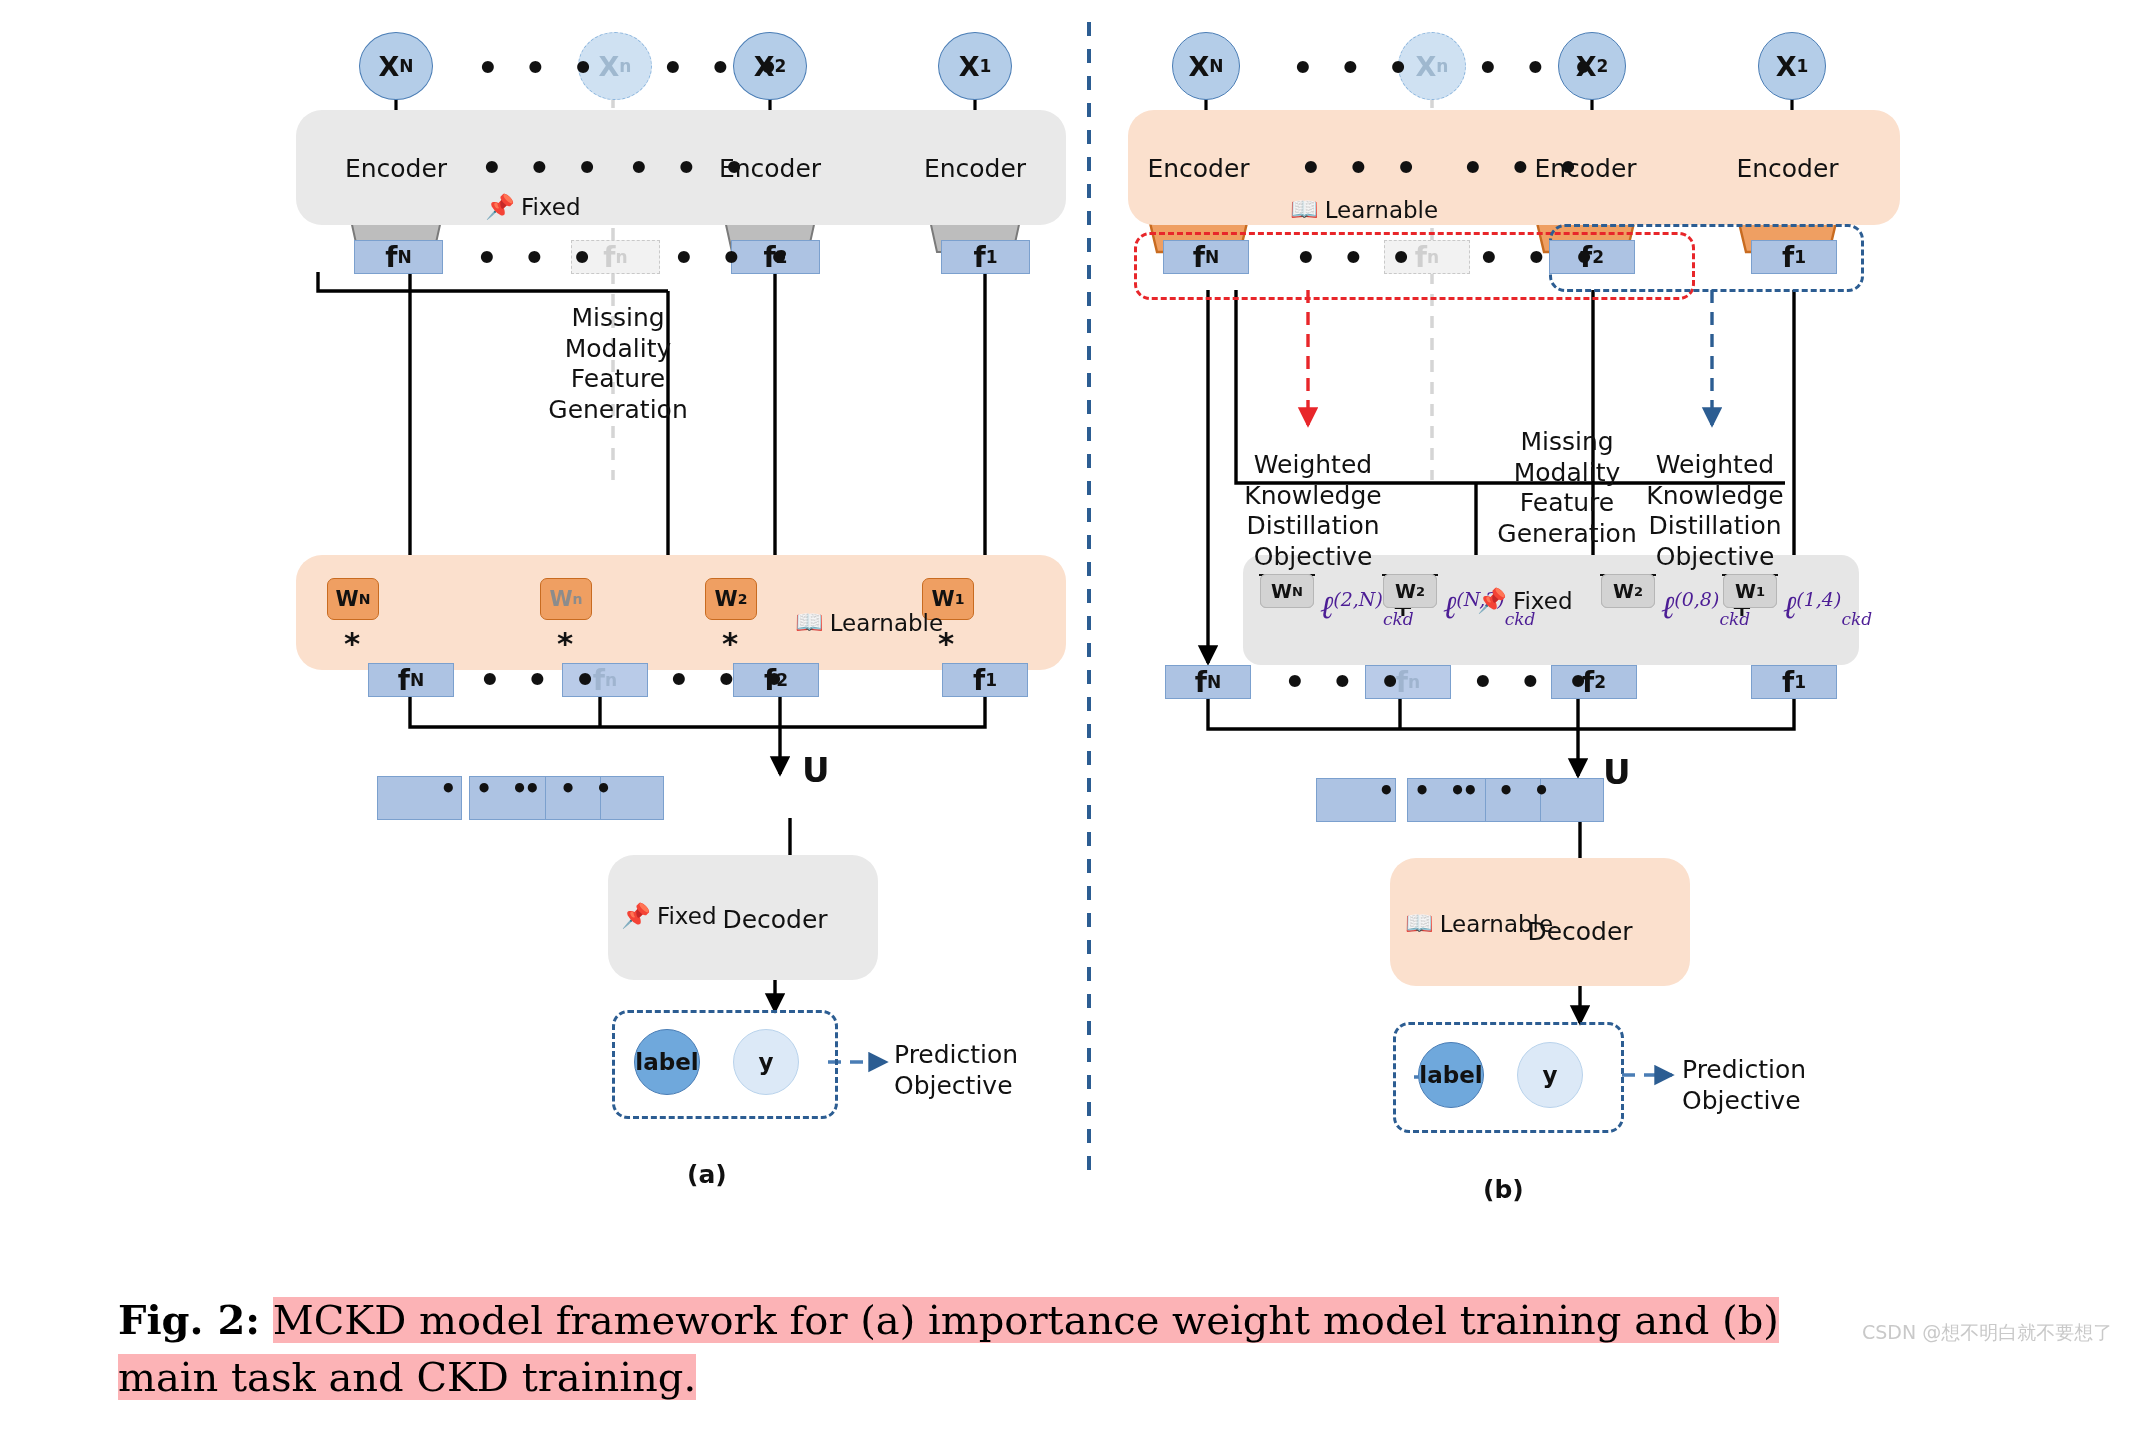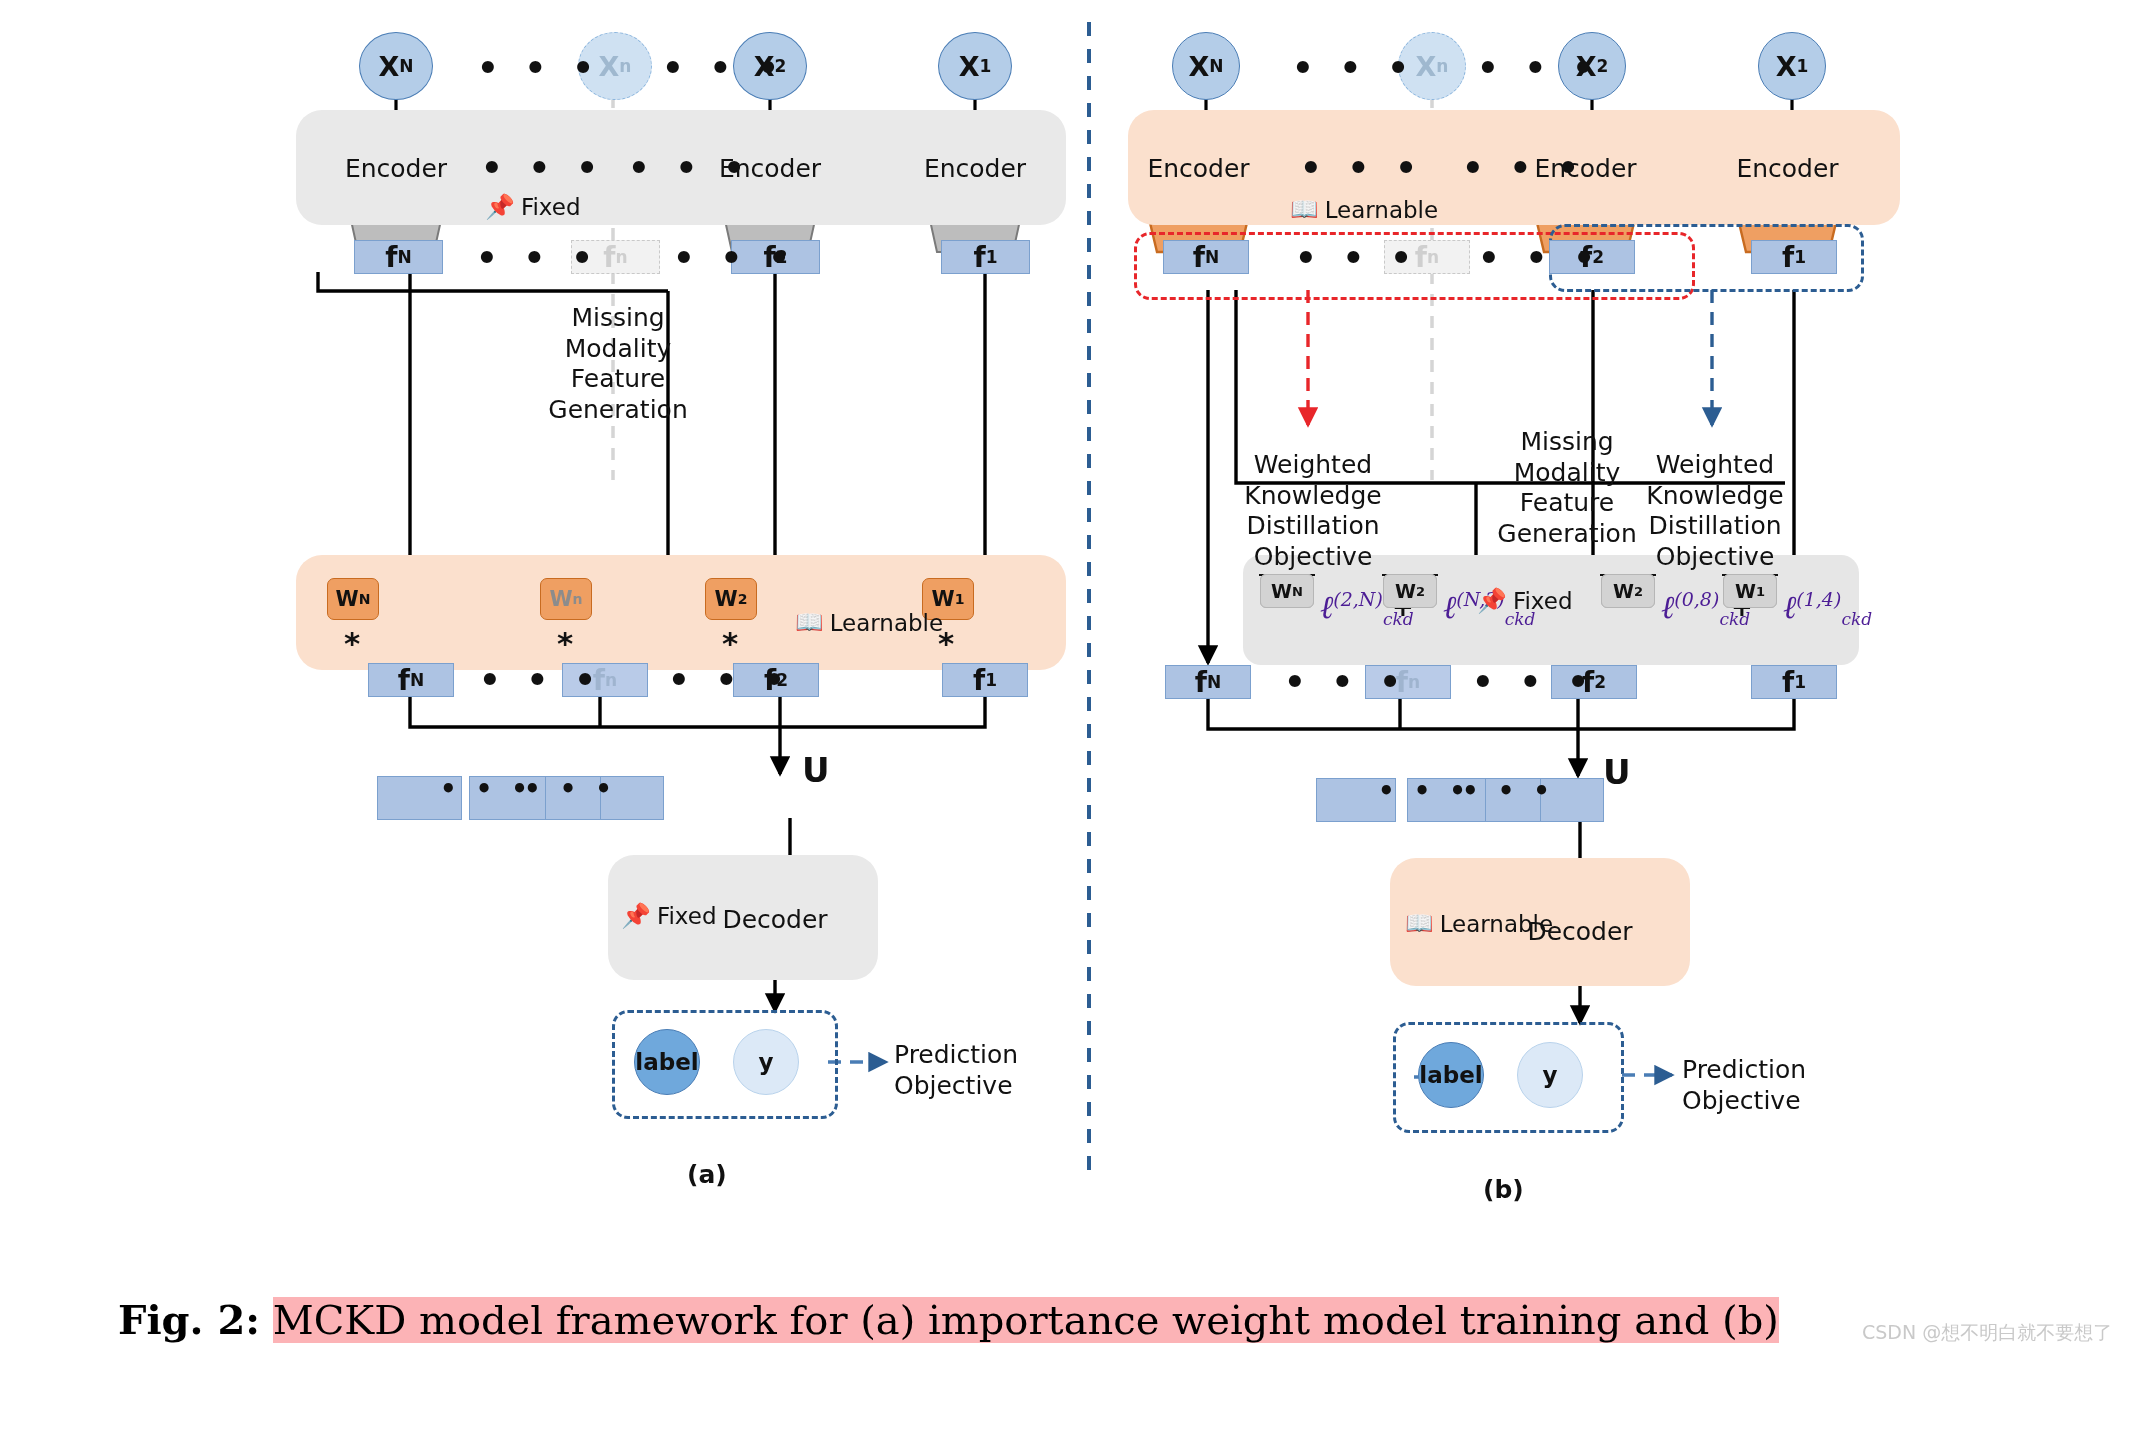--- a/index.html
+++ b/index.html
@@ -495,17 +495,18 @@
 
   <svg class="layer" style="z-index:3;" viewBox="0 0 2142 1442">
     <line x1="1622" y1="1075" x2="1672" y2="1075" stroke="#4a7db5" stroke-width="3.4" stroke-dasharray="13,9" marker-end="url(#ahb)"></line>
   </svg>
 
   <div class="plabel" style="left:1483px;top:1175px;z-index:5;">(b)</div>
 
   <div class="caption" style="left:118px;top:1292px;width:1920px;z-index:5;">
     <span class="bold">Fig. 2:</span>
     <span class="hl">MCKD model framework for (a) importance weight model training and (b)</span><br>
+    <span class="hl">main task and CKD training.</span>
   </div>
 
   <div class="watermark" style="left:1862px;top:1320px;z-index:5;">CSDN @想不明白就不要想了</div>
 
 </div>
 
 </body></html>

